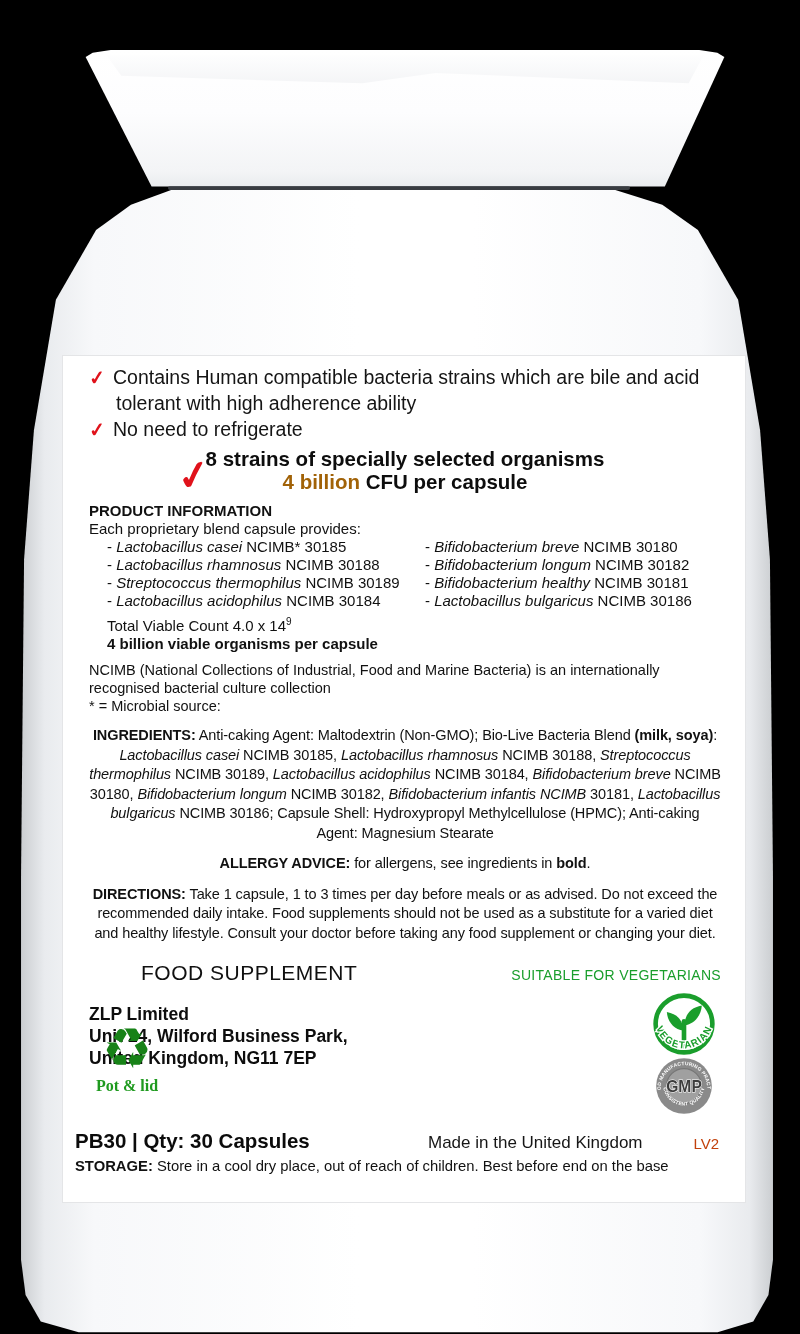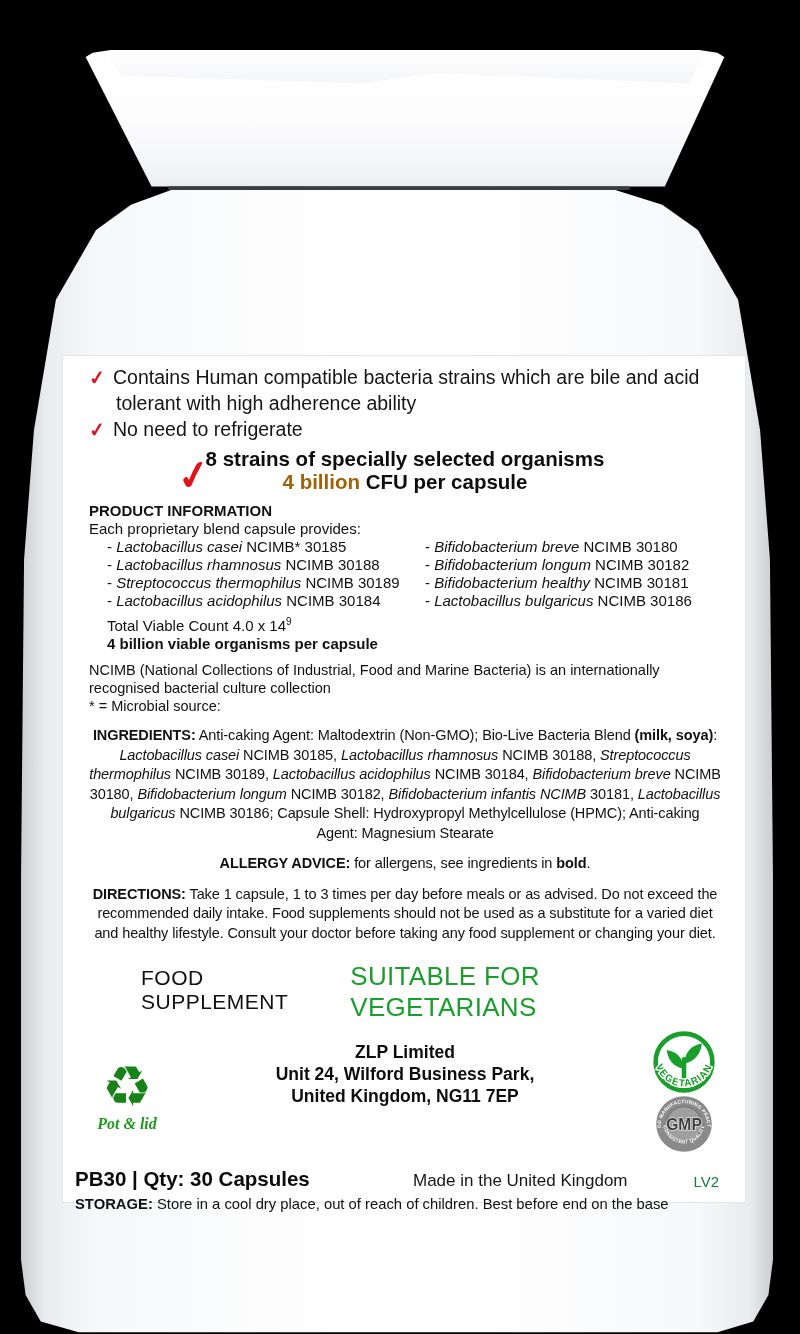--- a/index.html
+++ b/index.html
@@ -50,32 +50,32 @@
   .cols { display:flex; margin-left:18px; }
   .col-l { width:318px; flex:none; }
   .strain-line .dash { display:inline; }
   .tvc { margin:7px 0 0 18px; }
   .tvc sup { font-size:10px; line-height:0; }
   .percap { margin-left:18px; font-weight:bold; }
   .micro { margin-top:8px; font-size:14.5px; line-height:18px; }
   .para { margin-top:11px; font-size:14.5px; line-height:19.5px; letter-spacing:-0.1px;text-align:center; }
   .supp-row { margin-top:18px; display:flex; justify-content:space-between; align-items:baseline; padding-left:52px; }
   .supp-left  { font-size:21px; color:#101010; letter-spacing:.5px; }
-  .supp-right { font-size:26px; font-weight:500; letter-spacing:.3px; }
+  .supp-right { font-size:14px; font-weight:500; letter-spacing:.3px; }
   .footer { position:relative; margin-top:16px; height:118px; }
-  .address { text-align:center; font-weight:bold; font-size:17.5px; line-height:22px; padding-top:2px; color:#0d0d0d; }
+  .address { font-weight:bold; font-size:17.5px; line-height:22px; padding-top:2px; color:#0d0d0d; }
   .recycle-wrap { position:absolute; left:0px; top:22px; width:76px; text-align:center; }
   .recycle-glyph { font-size:56px; line-height:52px; display:block; }
-  .recycle-caption { font-family:"Liberation Serif", serif; font-style:italic; font-weight:bold; font-size:16px; margin-top:2px; display:block; }
+  .recycle-caption { font-family:"Liberation Serif", serif; font-weight:bold; font-size:16px; margin-top:2px; display:block; }
   .veg-badge { position:absolute; right:4px; top:-10px; }
   .gmp-badge { position:absolute; right:8px; top:56px; }
   .bottom-row { position:relative; margin:10px 0 0 -14px; height:26px; }
   .qty { font-weight:bold; font-size:20.5px; color:#0b0b0b; }
-  .made { position:absolute; left:338px; top:4px; font-size:17px; color:#161616; }
-  .lv { position:absolute; right:2px; top:6px; font-size:15px; color:#15803d; }
+  .made { position:absolute; left:353px; top:4px; font-size:17px; color:#161616; }
+  .lv { position:absolute; right:2px; top:6px; font-size:15px; color:#c2410c; }
   .storage { margin:2px 0 0 -14px; font-size:14.8px; line-height:19px; }
 </style>
 </head>
 <body>
 
 <div id="stage">
 
   <div id="cap"></div>
   <div id="cap-face"></div>
   <div id="seam"></div>

